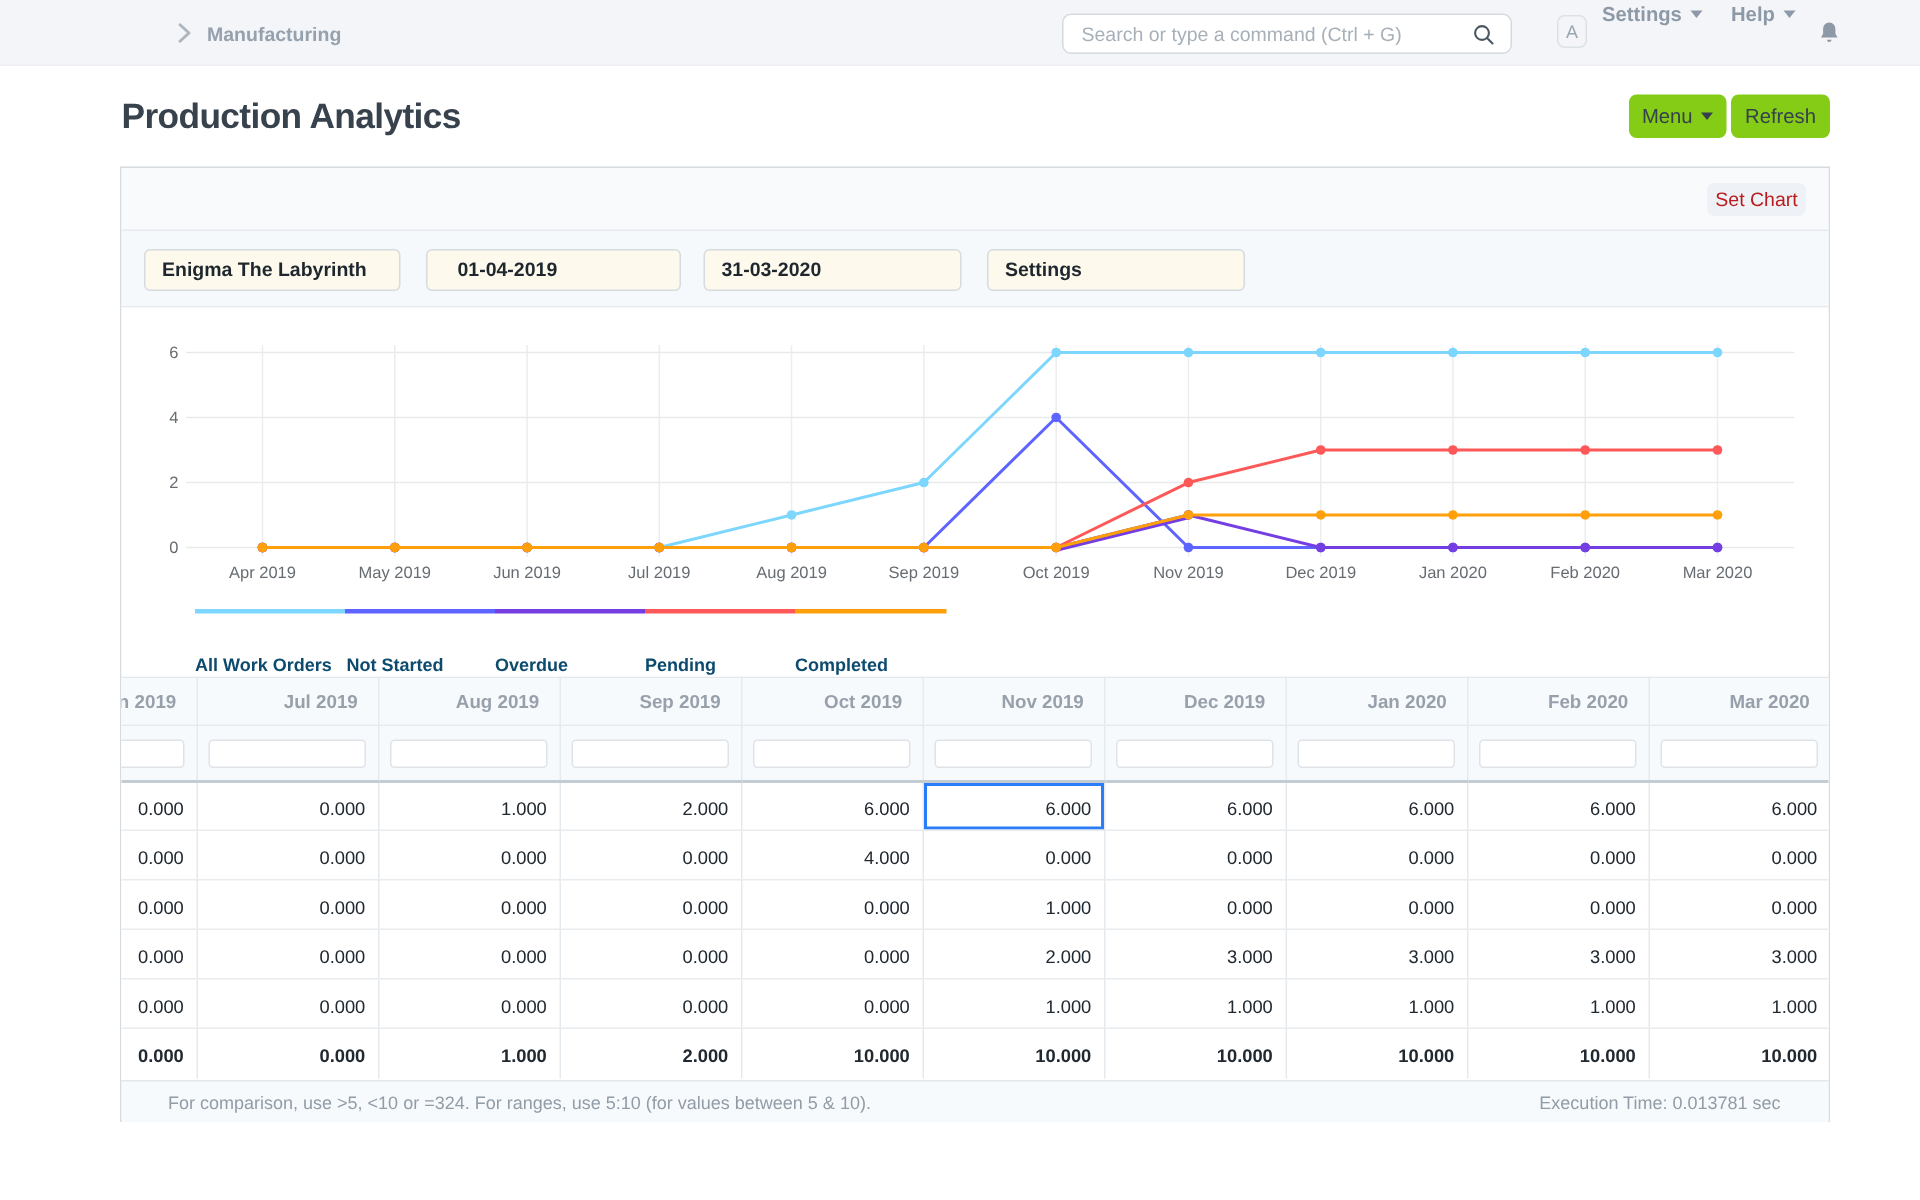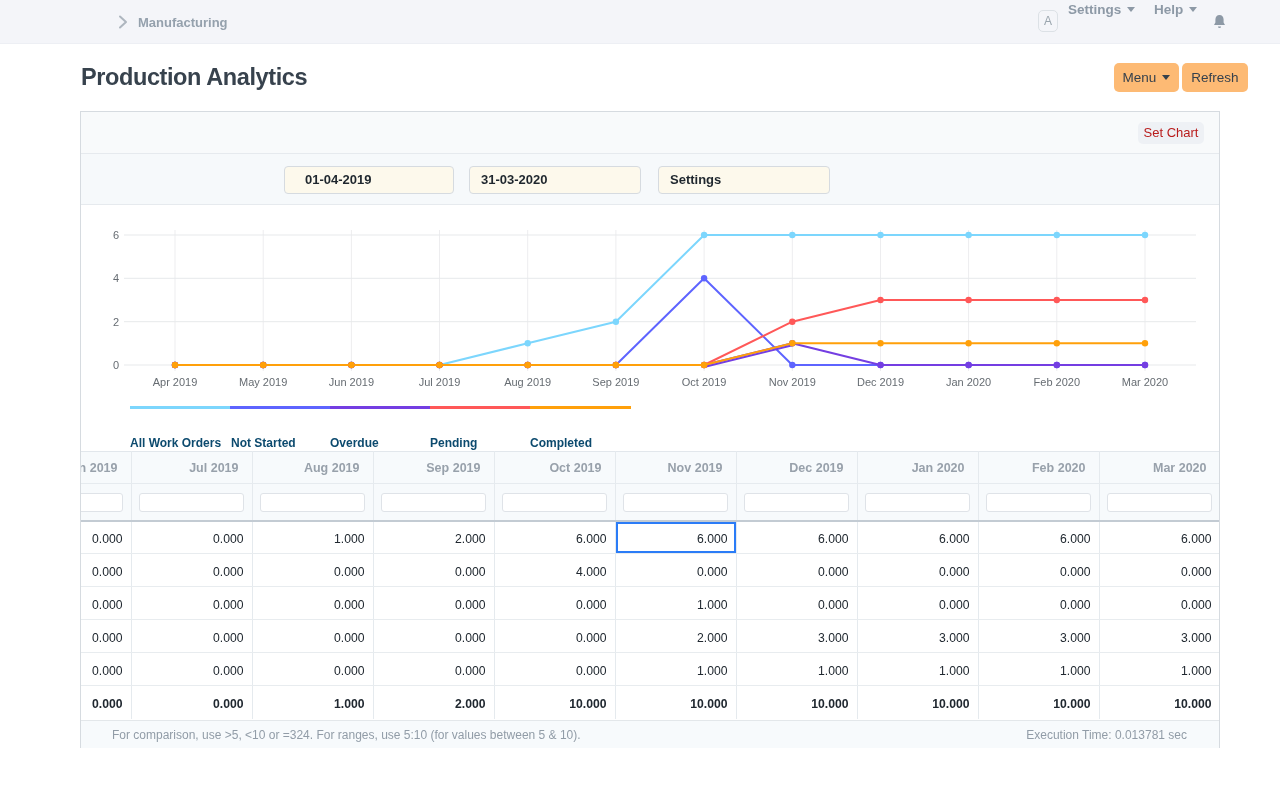--- a/index.html
+++ b/index.html
@@ -13,21 +13,21 @@
 .searchbox { position:absolute; left:708px; top:9px; width:300px; height:27px; background:#fff; border:1px solid #d4dade; border-radius:6px; }
 .searchbox .ph { position:absolute; left:12px; top:5px; font-size:13px; color:#a7b0b9; }
 .searchbox svg { position:absolute; right:10px; top:5px; }
 .avatar { position:absolute; left:1038px; top:10px; width:20px; height:22px; border:1px solid #dce1e6; border-radius:5px; color:#9aa5ae; font-size:12px; font-weight:400; text-align:center; line-height:20px; }
 .navlink { position:absolute; top:2px; font-size:13.5px; font-weight:700; color:#8d99a6; }
 .caret { display:inline-block; width:0; height:0; border-left:4px solid transparent; border-right:4px solid transparent; border-top:5px solid #8d99a6; margin-left:6px; vertical-align:2px; }
 .bell { position:absolute; left:1212px; top:14px; }
 
 
 .title { position:absolute; left:81px; top:64px; font-size:23.5px; font-weight:700; color:#37424d; letter-spacing:-0.4px; }
-.btn { position:absolute; top:63px; height:29px; background:#fdba74; border-radius:5px; font-size:13.5px; color:#36414c; text-align:center; line-height:29px;margin-left:28px; }
+.btn { position:absolute; top:63px; height:29px; background:#84cc16; border-radius:5px; font-size:13.5px; color:#36414c; text-align:center; line-height:29px; }
 .btn-menu { left:1086px; width:65px; }
 .btn-refresh { left:1154px; width:66px; }
 
 
 .card { position:absolute; left:80px; top:111px; width:1140px; height:637px; border:1px solid #d6dbe0; background:#fff; }
 .toolbar { position:absolute; left:81px; top:112px; width:1138px; height:42px; background:#f8fafb; border-bottom:1px solid #e6eaee; }
 .setchart { position:absolute; left:1138px; top:122px; width:66px; height:22px; background:#eef1f5; border-radius:5px; font-size:13px; color:#b91c1c; text-align:center; line-height:22px; }
 .filters { position:absolute; left:81px; top:154px; width:1138px; height:51px; background:#f6f9fb; border-bottom:1px solid #e6eaee; }
 .finput { position:absolute; top:166px; height:28px; background:#fdf9ec; border:1px solid #d6dbe0; border-radius:4px; font-size:13px; font-weight:700; color:#1f272e; line-height:26px; padding-left:11px; }
 
@@ -53,37 +53,45 @@
 .tfoot .r { position:absolute; right:32px; top:7px; }
 </style>
 </head>
 <body>
 <div id="page">
   <div class="navbar">
     <svg class="crumb-chev" width="12" height="16" viewBox="0 0 12 16">
         <path d="M3 2.5 L9 8 L3 13.5" fill="none" stroke="#aeb6bf" stroke-width="2" stroke-linecap="round" stroke-linejoin="round"></path>
       </svg>
     <div class="crumb">Manufacturing</div>
+    <div class="searchbox">
+      <span class="ph">Search or type a command (Ctrl + G)</span>
+      <svg width="16" height="16" viewBox="0 0 16 16">
+          <circle cx="7" cy="7" r="4.6" fill="none" stroke="#4c5661" stroke-width="1.4"></circle>
+          <path d="M10.4 10.4 L14 14" stroke="#4c5661" stroke-width="1.4" stroke-linecap="round"></path>
+        </svg>
+    </div>
     <div class="avatar">A</div>
     <div class="navlink" style="left:1068px;">Settings<span class="caret"></span></div>
     <div class="navlink" style="left:1154px;">Help<span class="caret"></span></div>
     <svg class="bell" width="15" height="16" viewBox="0 0 15 16">
         <path d="M7.5 1 C5 1 3.4 3 3.4 5.5 L3.4 8.5 L2 11 L13 11 L11.6 8.5 L11.6 5.5 C11.6 3 10 1 7.5 1 Z" fill="#8d99a6"></path>
         <path d="M6 12.5 a1.5 1.5 0 0 0 3 0" fill="#8d99a6"></path>
       </svg>
   </div>
 
   <div class="title">Production Analytics</div>
   <div class="btn btn-menu">Menu<span class="caret" style="border-top-color:#36414c;"></span></div>
   <div class="btn btn-refresh">Refresh</div>
 
   <div class="card"></div>
   <div class="toolbar"></div>
   <div class="setchart">Set Chart</div>
   <div class="filters"></div>
+  <div class="finput" style="left:96px; width:171px;">Enigma The Labyrinth</div>
   <div class="finput" style="left:284px; width:170px;padding-left:20px;">01-04-2019</div>
   <div class="finput" style="left:469px; width:172px;">31-03-2020</div>
   <div class="finput" style="left:658px; width:172px;">Settings</div>
 
   <svg class="chartwrap" viewBox="81 205 1138 245" width="1138" height="245">
 <line x1="175.0" y1="230" x2="175.0" y2="371" stroke="#ededef" stroke-width="1"></line>
 <line x1="263.2" y1="230" x2="263.2" y2="371" stroke="#ededef" stroke-width="1"></line>
 <line x1="351.4" y1="230" x2="351.4" y2="371" stroke="#ededef" stroke-width="1"></line>
 <line x1="439.5" y1="230" x2="439.5" y2="371" stroke="#ededef" stroke-width="1"></line>
 <line x1="527.7" y1="230" x2="527.7" y2="371" stroke="#ededef" stroke-width="1"></line>

